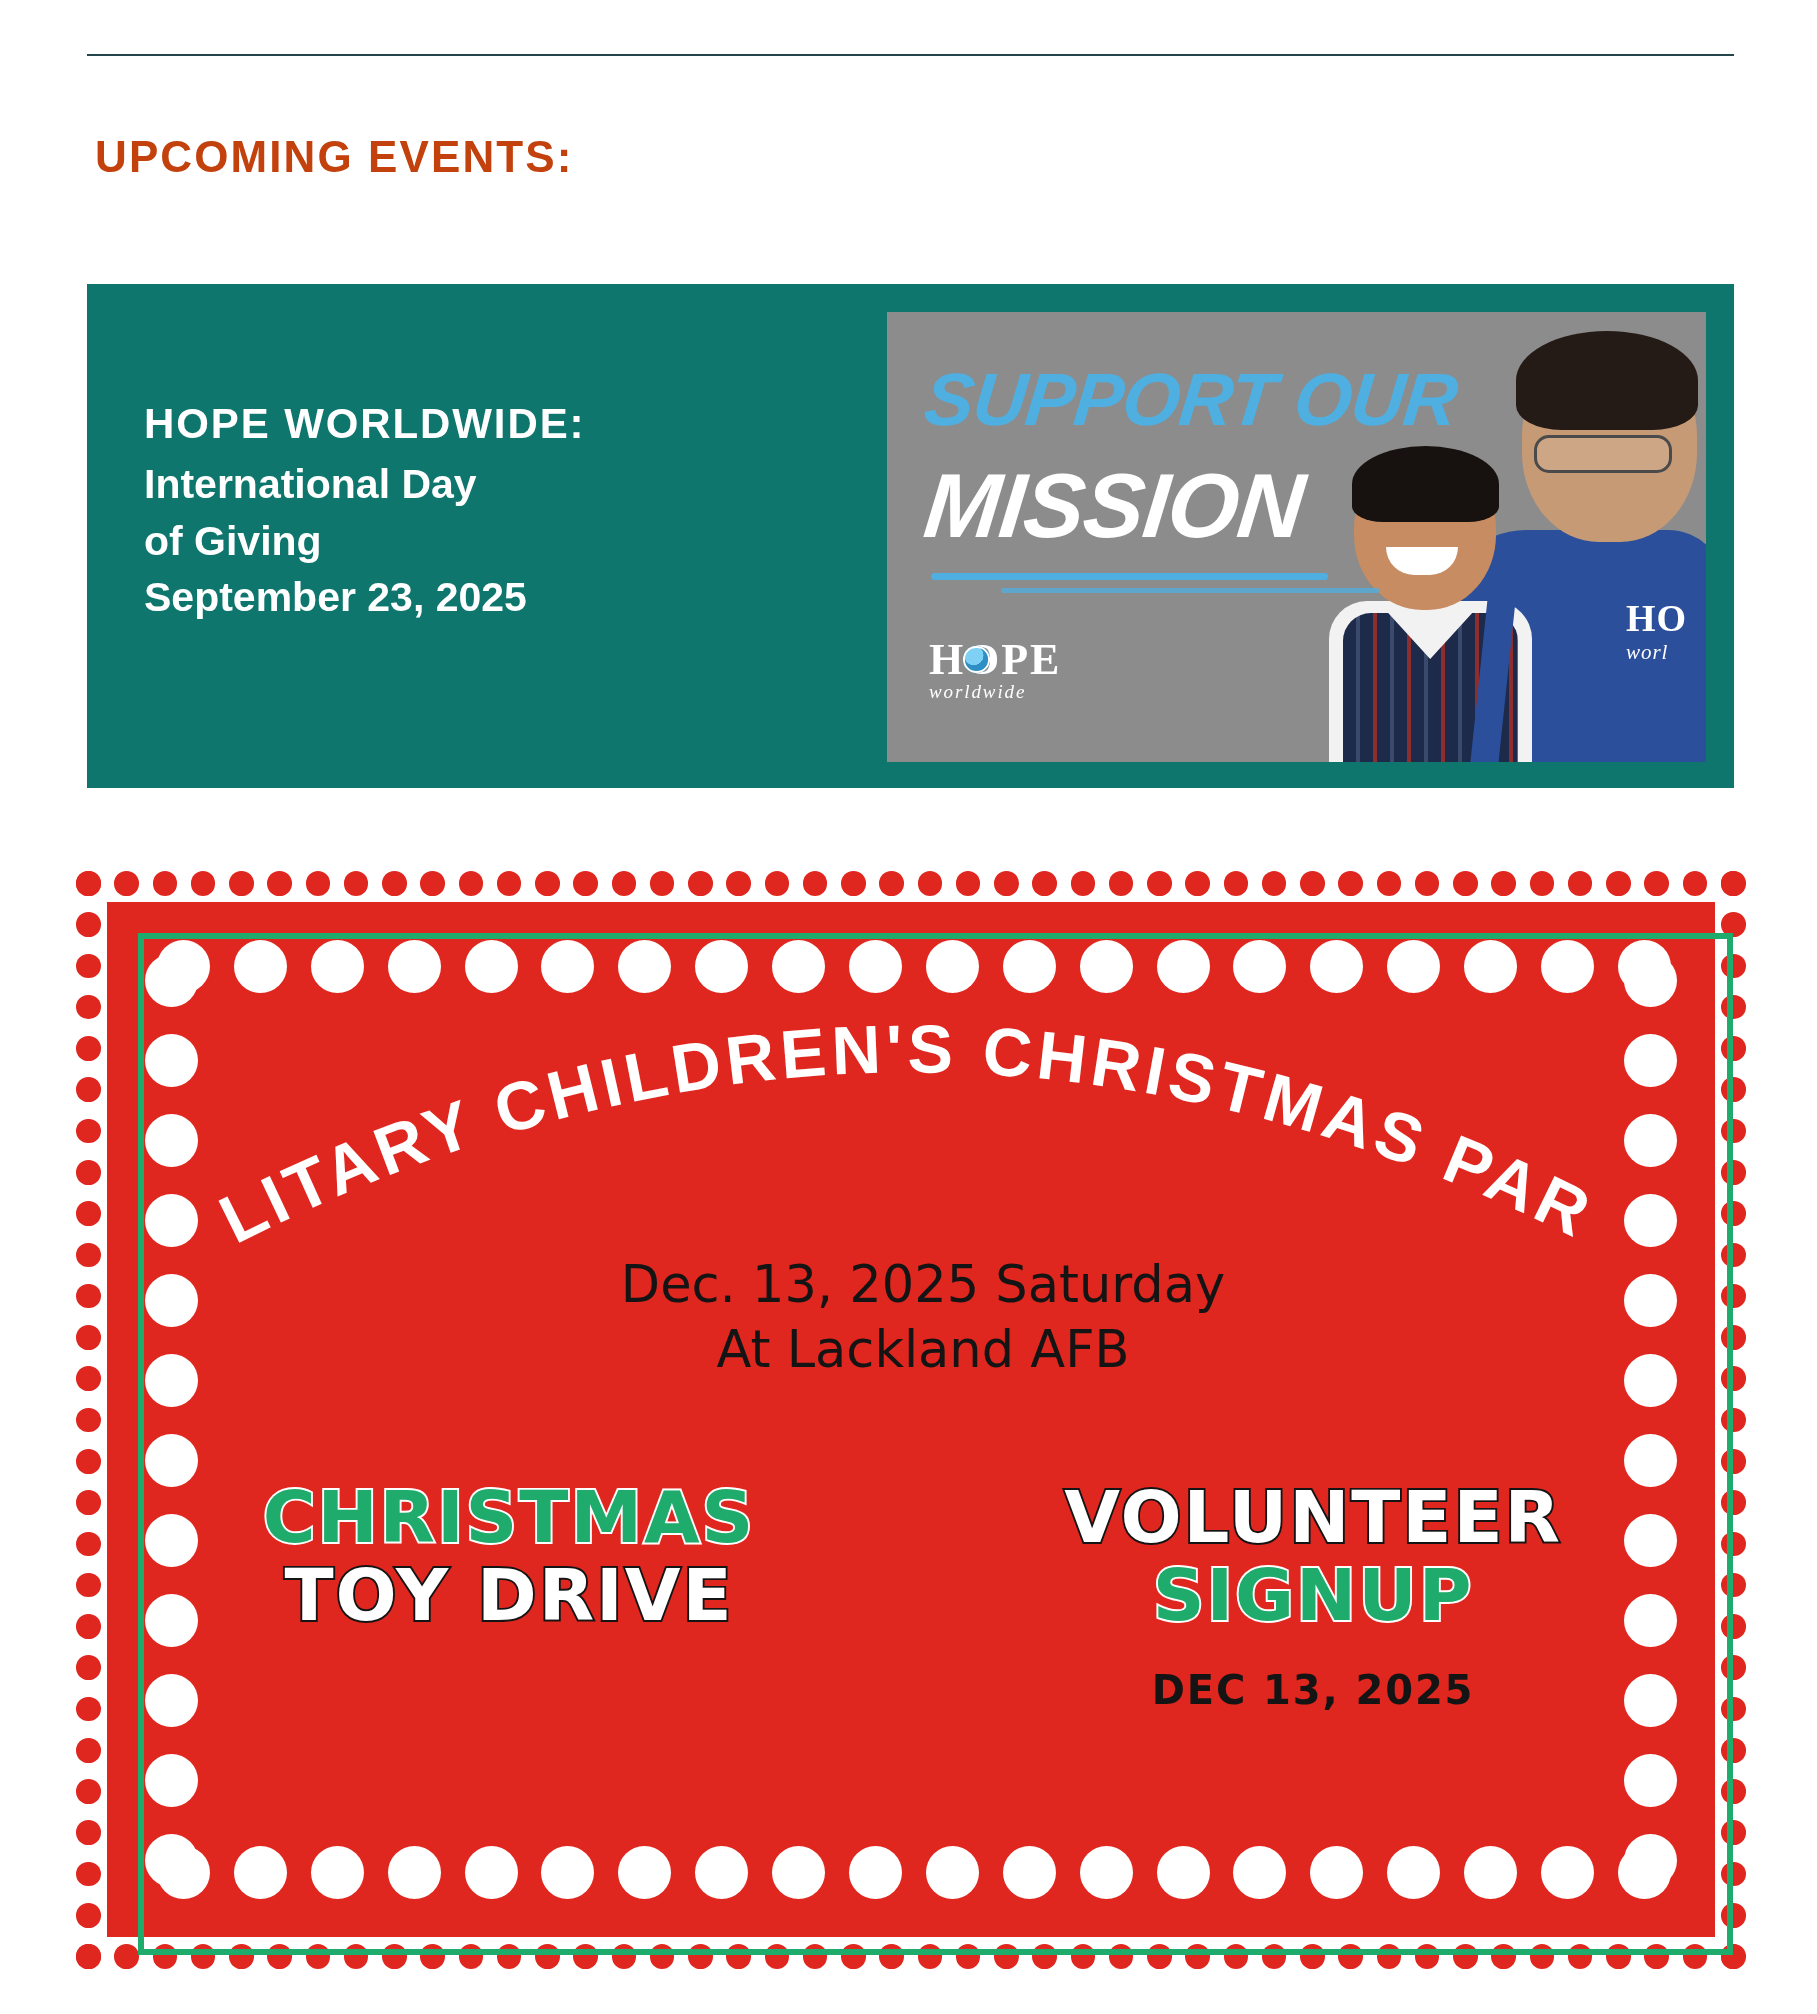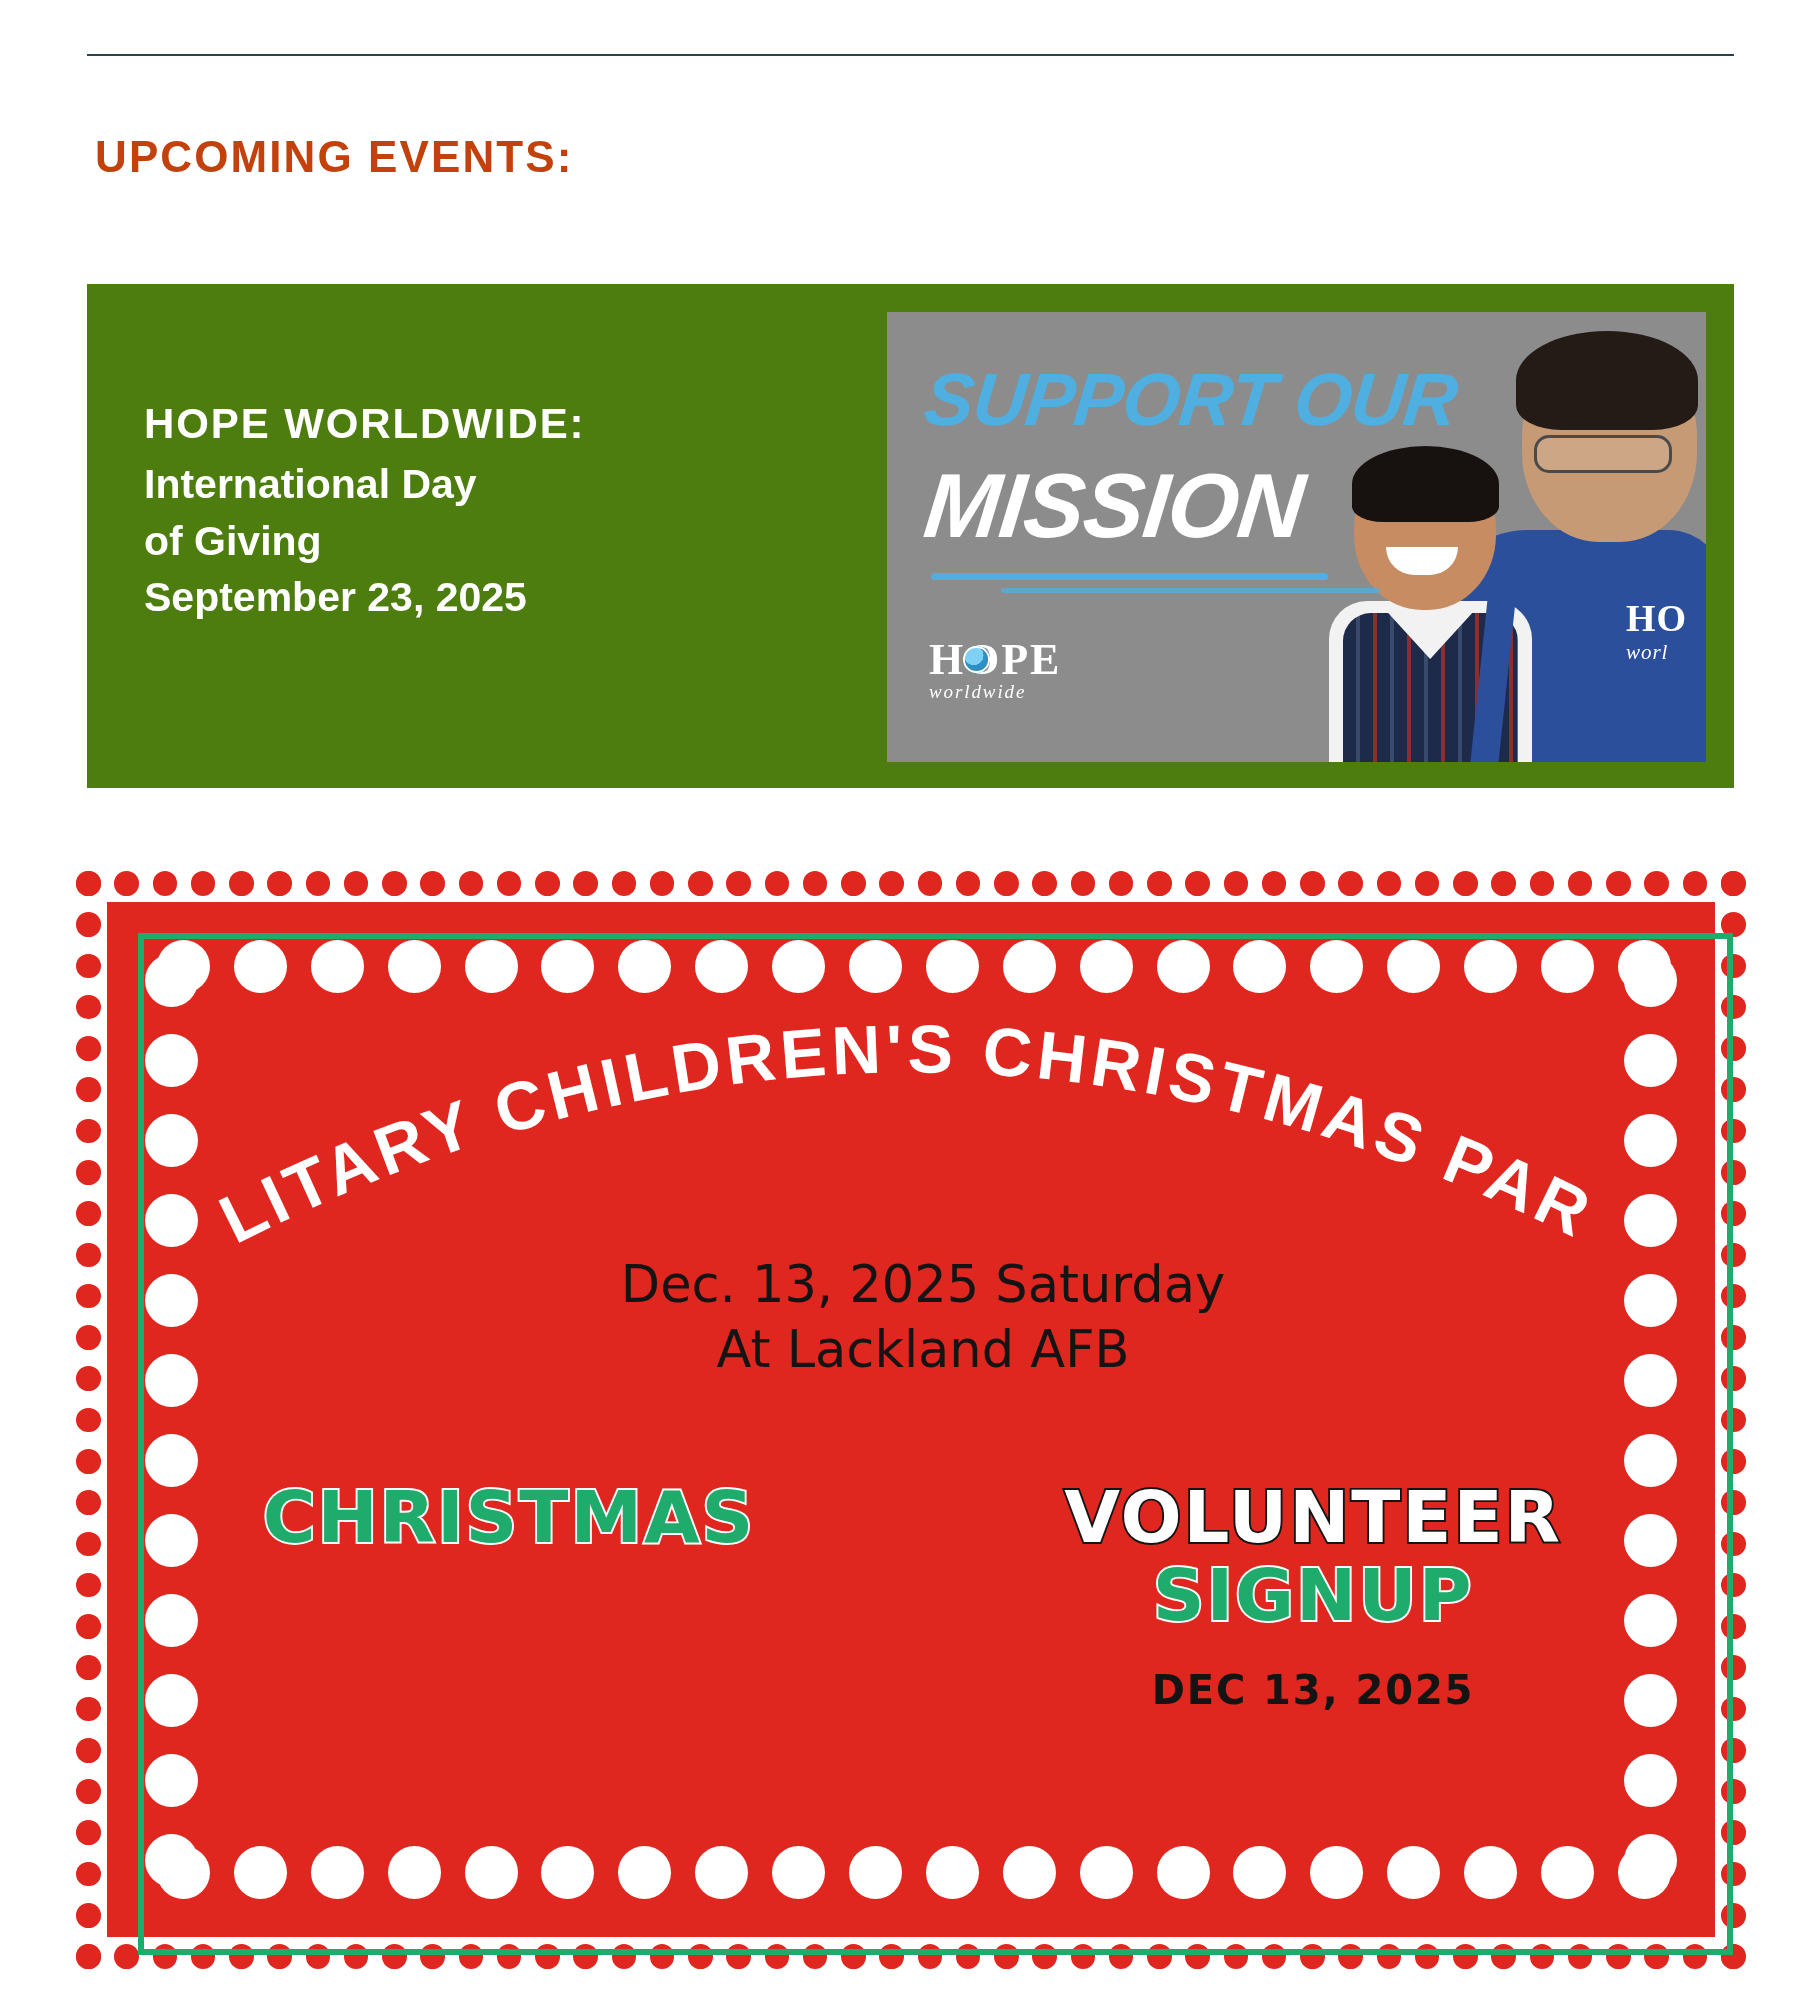--- a/index.html
+++ b/index.html
@@ -44,21 +44,21 @@
     font-family: "Liberation Sans", sans-serif;
   }
 
   
   .blue-card {
     position: absolute;
     left: 87px;
     top: 284px;
     width: 1647px;
     height: 504px;
-    background: #4d7c0f;
+    background: #0f766e;
   }
   .blue-card-text {
     position: absolute;
     left: 57px;
     top: 114px;
     width: 700px;
     color: #ffffff;
   }
   .blue-card-title {
     font-size: 42px;
@@ -730,20 +730,21 @@
       </div>
 
       <div class="stamp-date">
         <div>Dec. 13, 2025 Saturday</div>
         <div>At Lackland AFB</div>
       </div>
 
       <div class="cta-row">
         <div class="cta">
           <div class="cta-line green">CHRISTMAS</div>
+          <div class="cta-line white">TOY DRIVE</div>
         </div>
         <div class="cta">
           <div class="cta-line white">VOLUNTEER</div>
           <div class="cta-line green">SIGNUP</div>
           <div class="cta-dates">DEC 13, 2025</div>
         </div>
       </div>
 
     </div>
   </div>

